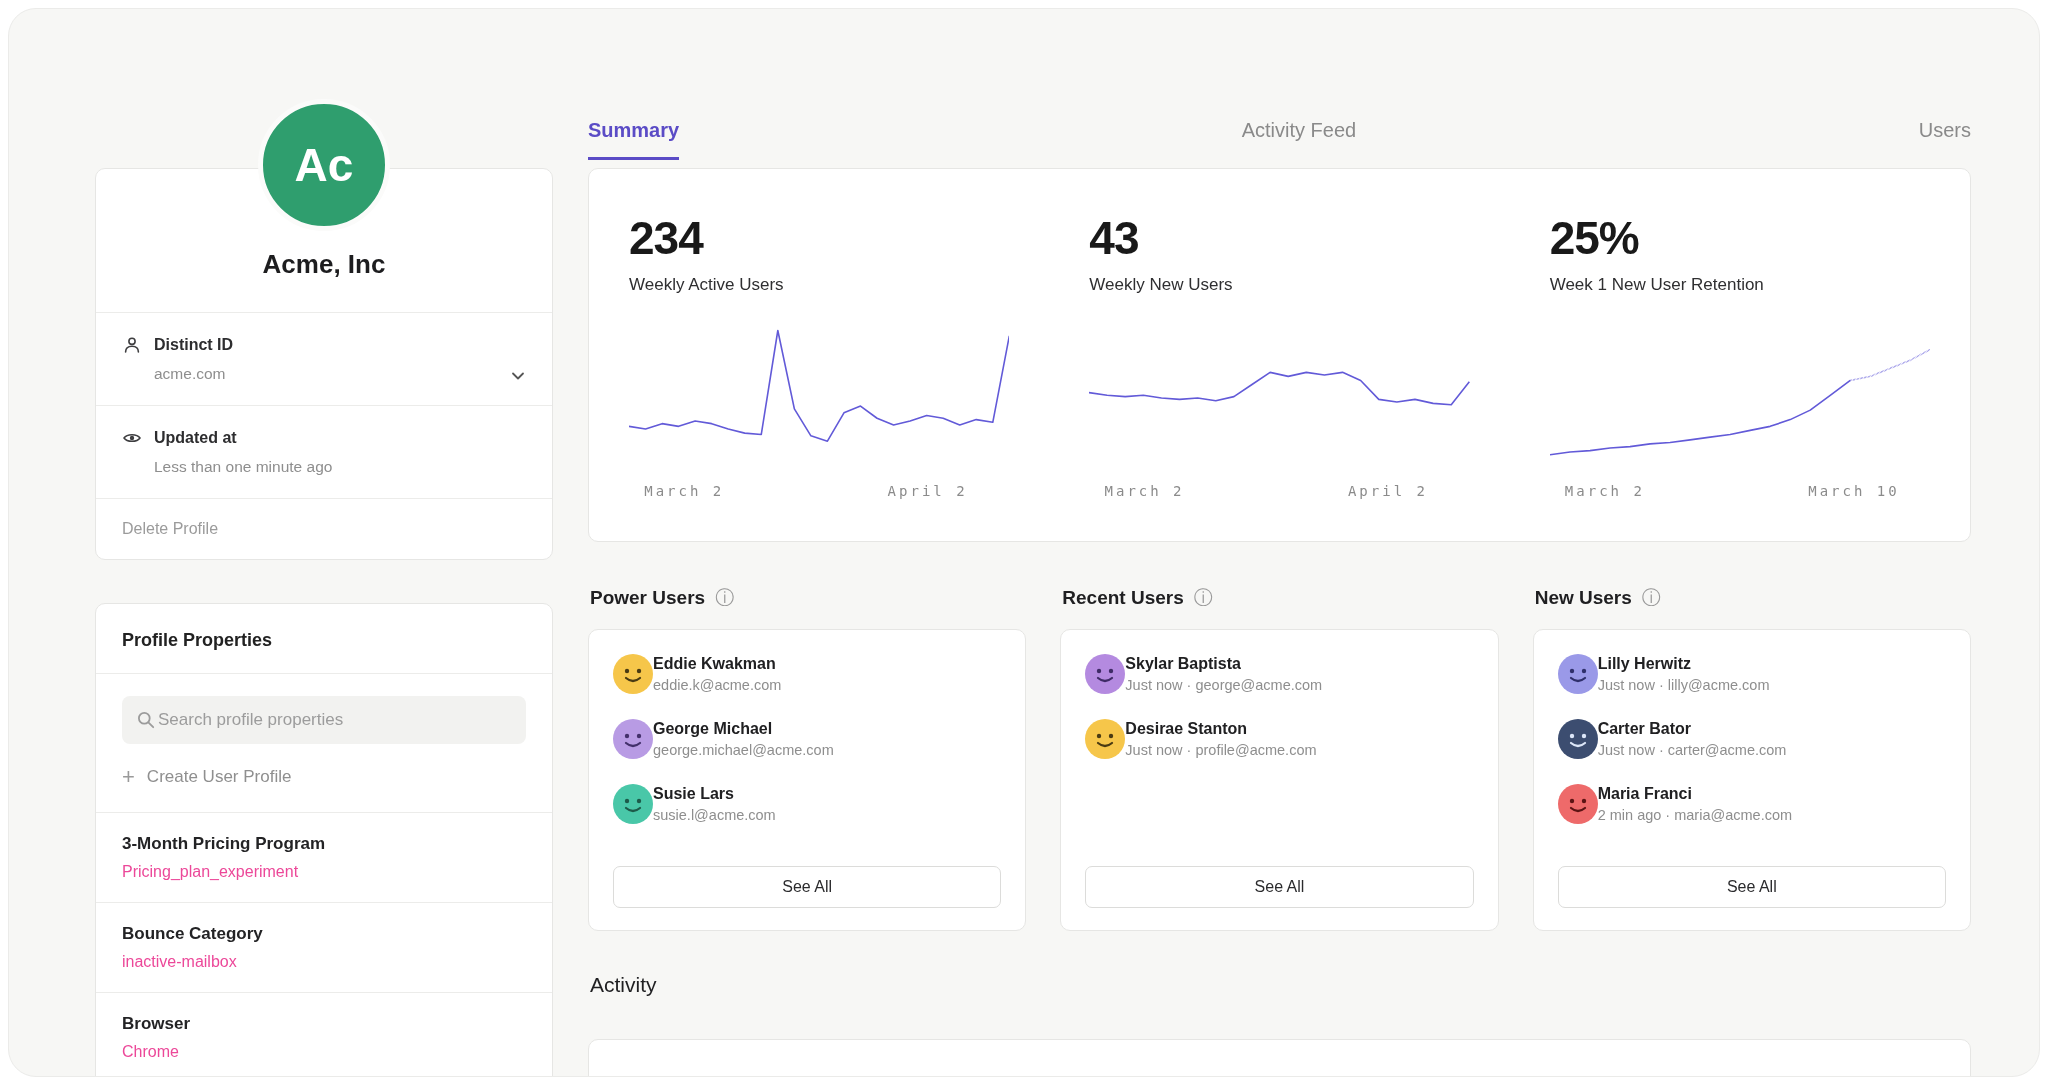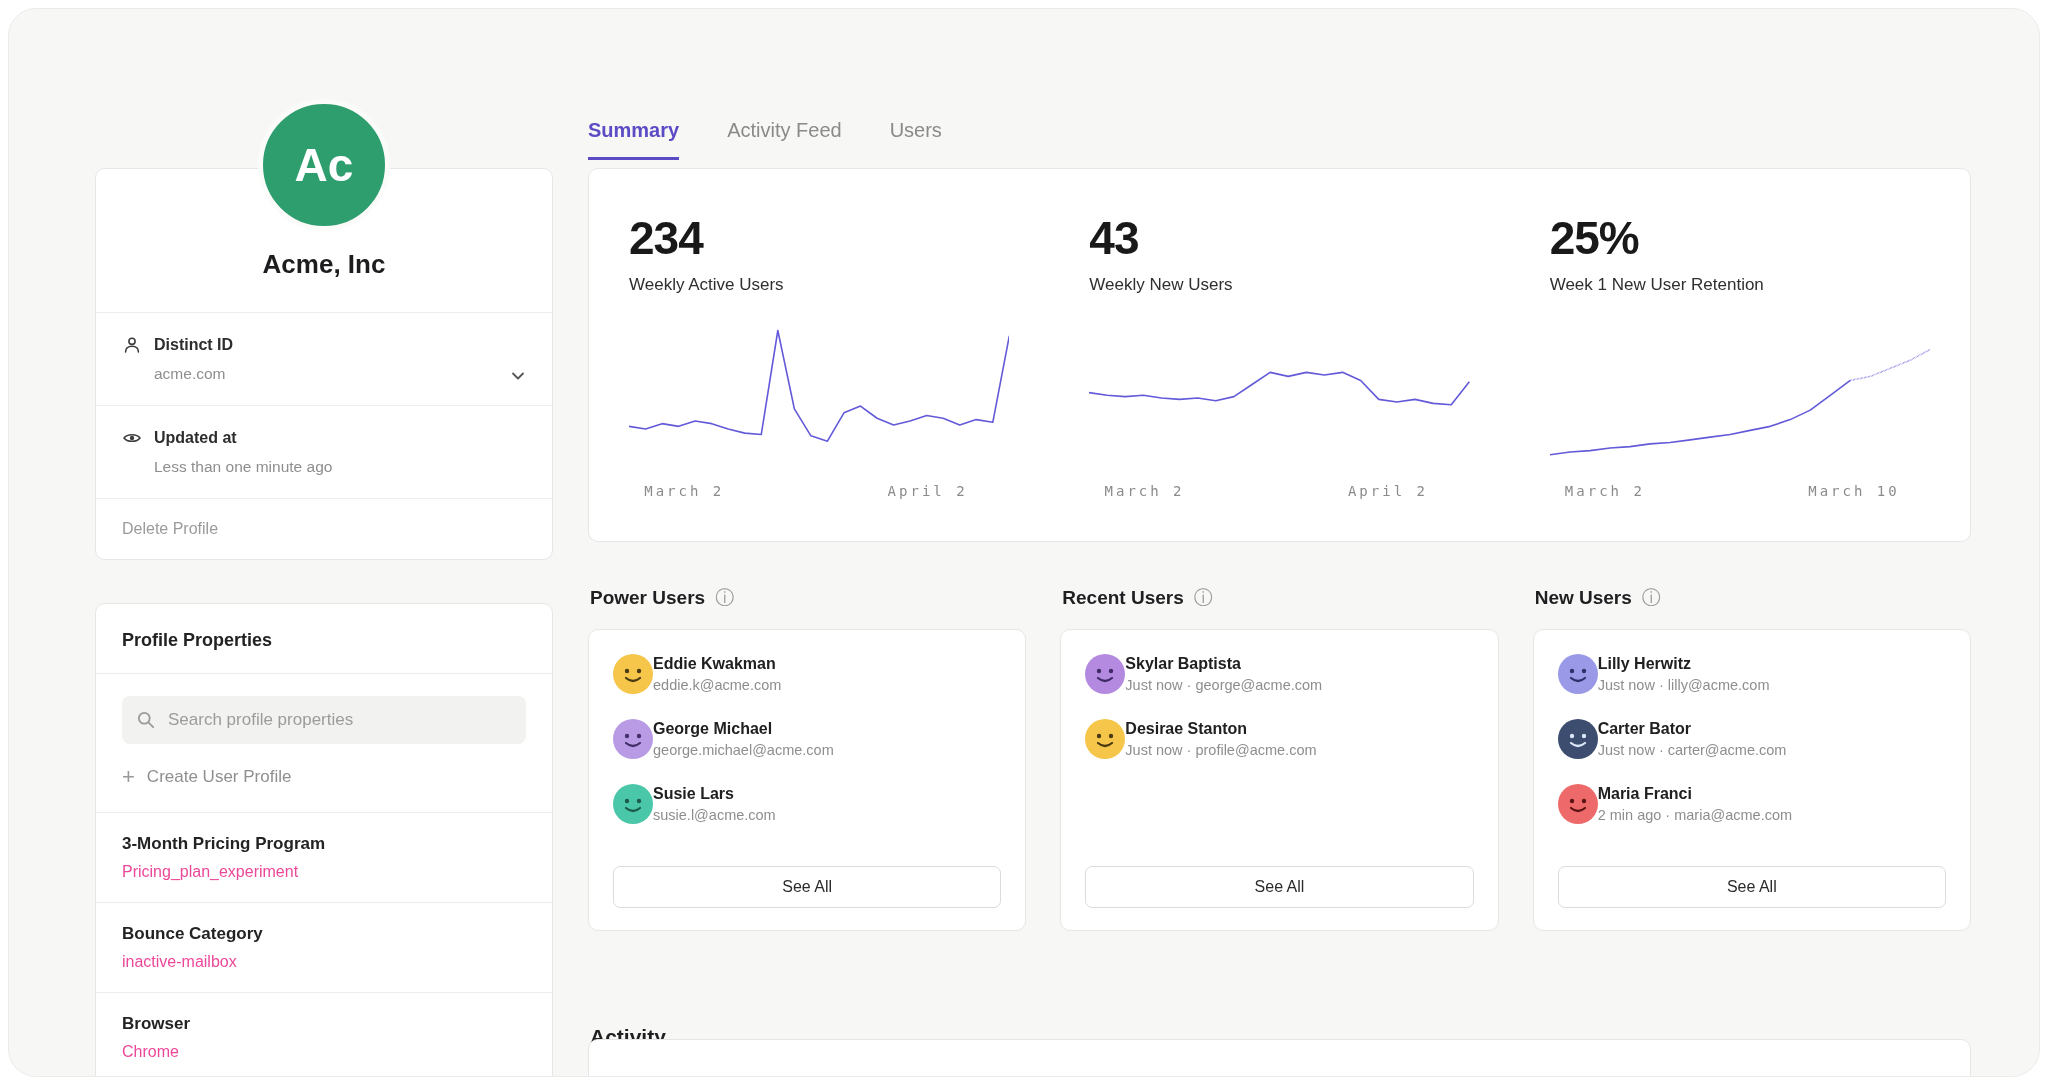--- a/index.html
+++ b/index.html
@@ -16,31 +16,31 @@
   .company{padding:80px 20px 32px;text-align:center;font-size:26px;font-weight:600;color:#1d1d1f;}
   .side-row{border-top:1px solid #ececea;padding:22px 26px;position:relative;}
   .side-row .lbl{display:flex;align-items:center;gap:12px;font-size:16px;font-weight:600;color:#2d2d2f;}
   .side-row .val{margin:10px 0 0 32px;font-size:15.5px;color:#8e8e8e;}
   .chev{position:absolute;right:24px;top:58%;}
   .delete-row{border-top:1px solid #ececea;padding:21px 26px;font-size:16px;color:#9b9b9b;cursor:pointer;}
 
   .side2{position:absolute;left:86px;top:594px;width:458px;height:720px;}
   .pp-title{padding:26px 26px 22px;font-size:18px;font-weight:700;color:#222;}
   .pp-divider{height:1px;background:#ececea;}
-  .search-wrap{margin:22px 26px 18px;background:#f2f2f0;border-radius:8px;height:48px;display:flex;align-items:center;padding:0 14px;gap:10px;}
+  .search-wrap{margin:22px 26px 18px;background:#f2f2f0;border-radius:8px;height:48px;display:flex;align-items:center;padding:0 14px;}
   .search-wrap input{border:none;outline:none;background:transparent;flex:1;font-size:17px;color:#333;font-family:"Liberation Sans",sans-serif;}
   .search-wrap input::placeholder{color:#9c9c9c;}
   .create-row{display:flex;align-items:center;gap:12px;padding:4px 26px 24px;color:#8f8f8f;font-size:17px;cursor:pointer;}
   .plus{font-size:22px;line-height:1;color:#9a9a9a;}
   .prop-item{border-top:1px solid #ececea;padding:21px 26px;cursor:pointer;}
   .prop-item .pname{font-size:17px;font-weight:700;color:#232325;}
   .prop-item .pval{margin-top:9px;font-size:16px;color:#ec4899;}
 
   
-  .tabs{position:absolute;left:579px;top:110px;width:1383px;display:flex;justify-content:flex-start;gap:48px;}
+  .tabs{position:absolute;left:579px;top:110px;width:1383px;display:flex;justify-content:space-between;gap:110px;}
   .tab{font-size:20px;color:#8a8a8a;padding-bottom:15px;cursor:pointer;}
   .tab.active{color:var(--accent);font-weight:600;border-bottom:3px solid var(--accent);}
 
   
   .summary{position:absolute;left:579px;top:159px;width:1383px;height:374px;display:flex;}
   .metric{flex:1;padding:42px 40px 0;}
   .m-num{font-size:46px;font-weight:700;color:#191919;letter-spacing:-1px;}
   .m-lbl{margin-top:10px;font-size:17px;color:#2f2f31;}
   .spark{margin-top:28px;width:100%;height:150px;display:block;}
   .axis{position:relative;height:20px;margin-top:10px;font-family:"DejaVu Sans Mono",monospace;
@@ -55,21 +55,21 @@
   .info{font-size:19px;color:#9a9a9a;font-weight:400;cursor:pointer;}
   .list-card{height:302px;padding:24px 24px 22px;display:flex;flex-direction:column;}
   .urow{display:flex;align-items:center;gap:0;margin-bottom:25px;cursor:pointer;}
   .avatar-sm{width:40px;height:40px;border-radius:50%;flex:none;}
   .uname{font-size:16px;font-weight:600;color:#202022;}
   .usub{margin-top:4px;font-size:14.5px;color:#8e8e8e;}
   .see-all{margin-top:auto;height:42px;width:100%;background:#fff;border:1px solid #dcdcda;border-radius:7px;
     font-size:16px;color:#2b2b2d;font-family:"Liberation Sans",sans-serif;cursor:pointer;}
 
   
-  .act-title{position:absolute;left:581px;top:1016px;font-size:21px;font-weight:700;color:#1f1f21;}
+  .act-title{position:absolute;left:581px;top:964px;font-size:21px;font-weight:400;color:#1f1f21;}
   .activity{position:absolute;left:579px;top:1030px;width:1383px;height:340px;display:flex;}
   .act-stat{flex:1;padding:26px 40px 0;font-size:52px;font-weight:700;color:#191919;letter-spacing:-1px;}
 
   .icon{display:inline-flex;align-items:center;justify-content:center;}
 </style>
 </head>
 <body>
 
 <div class="app">
 

